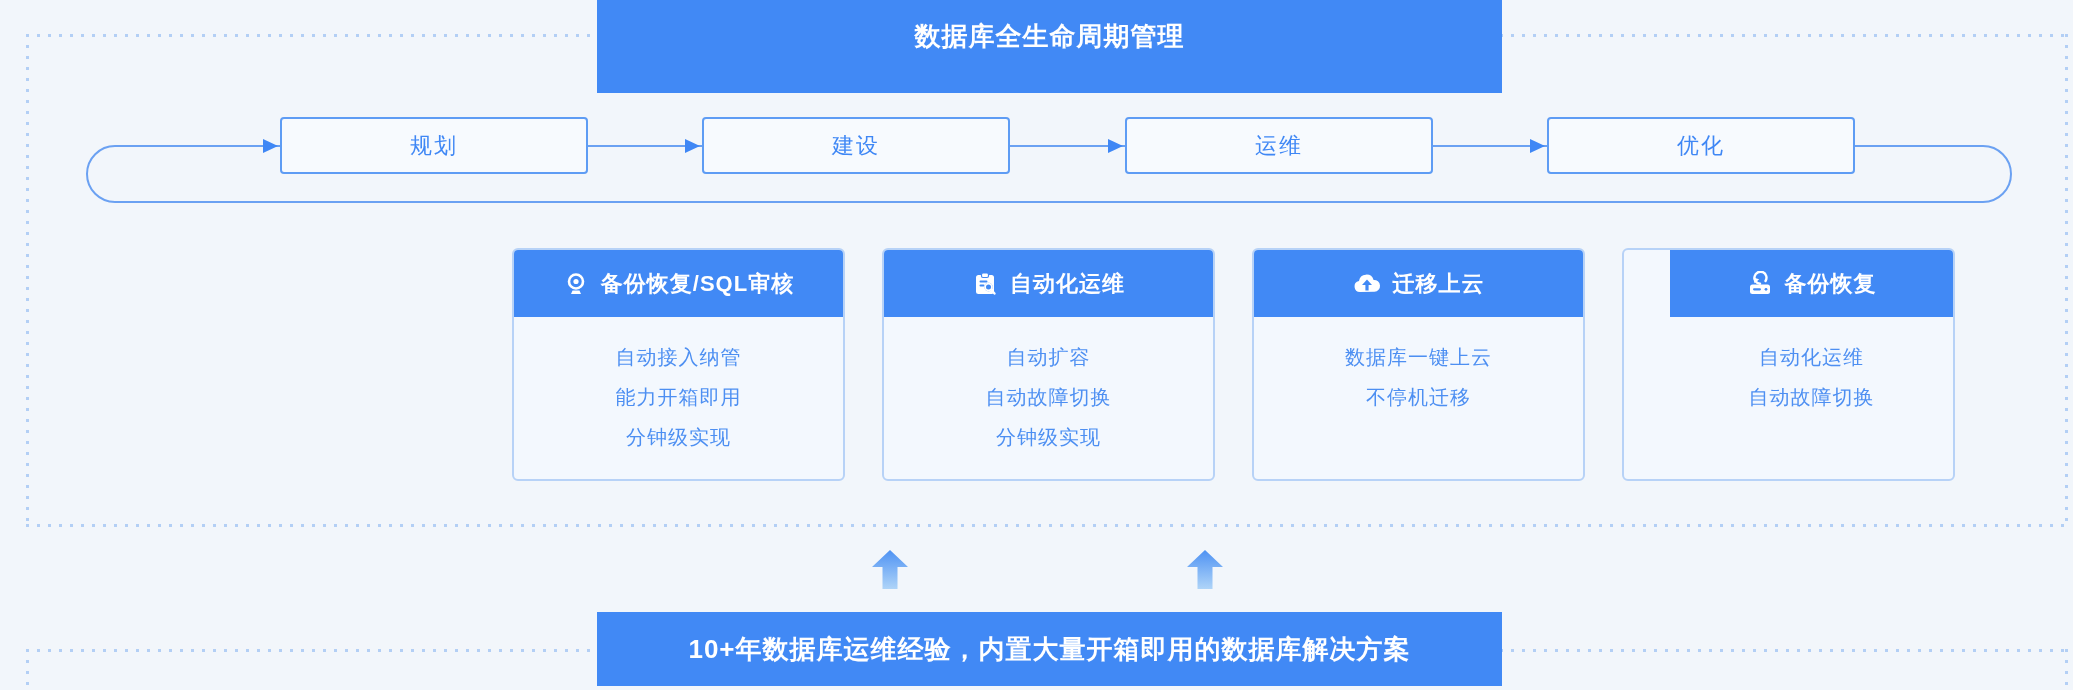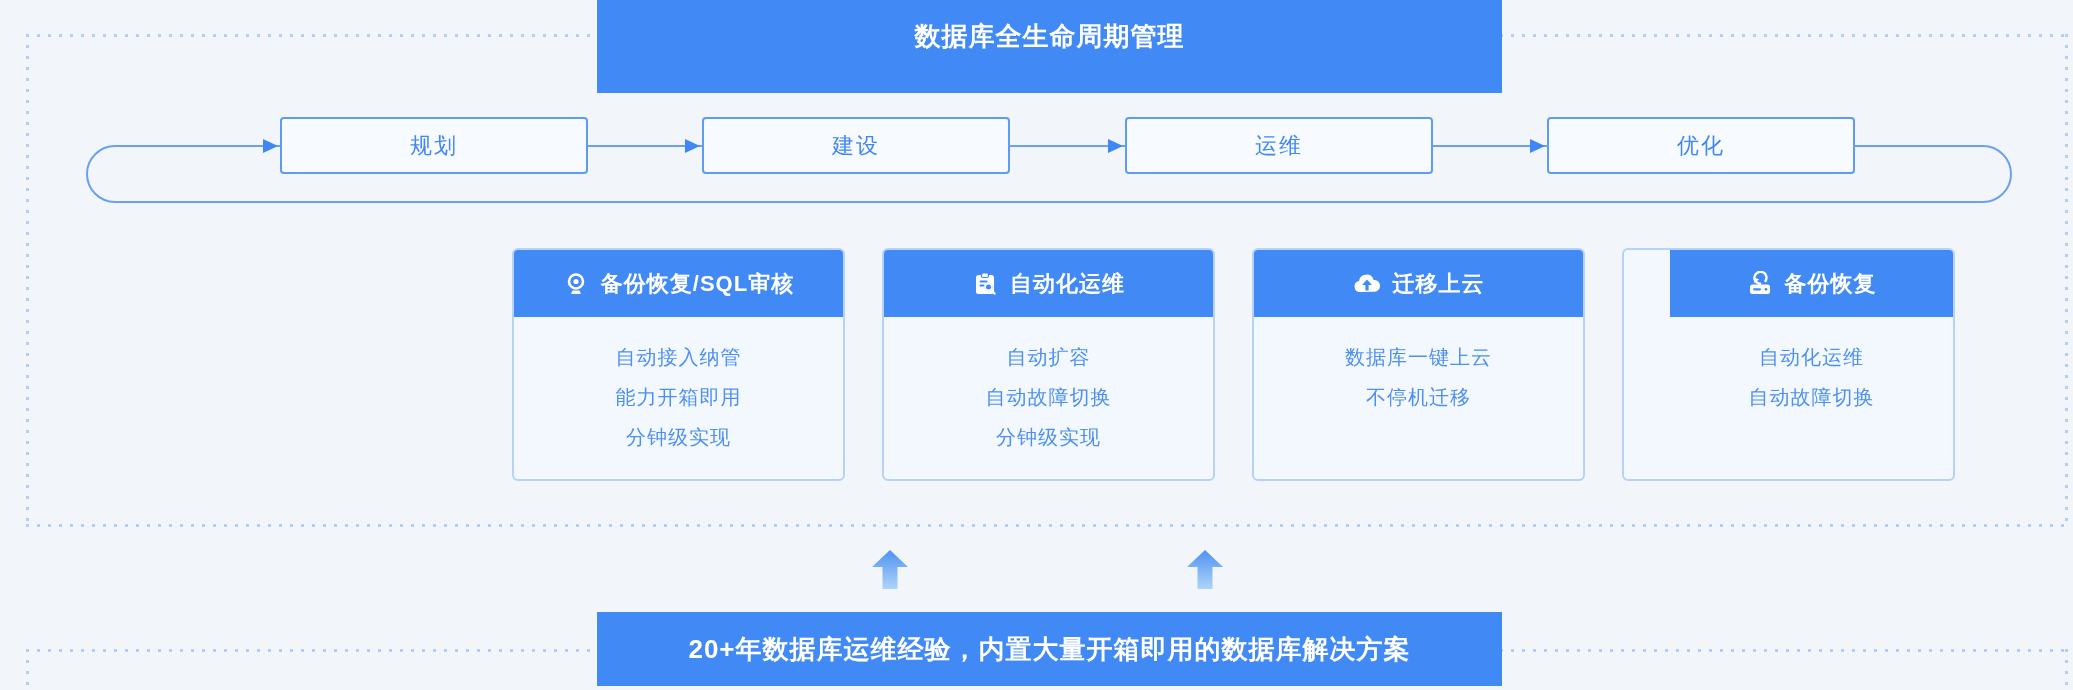--- a/index.html
+++ b/index.html
@@ -165,15 +165,15 @@
       <defs>
         <linearGradient id="arrowGrad2" x1="0" y1="0" x2="0" y2="1">
           <stop offset="0" stop-color="#4E92F3"></stop>
             <stop offset="1" stop-color="#AFD4F8"></stop>
         </linearGradient>
       </defs>
       <path d="M18 0 L36 17 L25.5 17 L25.5 39 L10.5 39 L10.5 17 L0 17 Z" fill="url(#arrowGrad2)"></path>
     </svg>
   </div>
 
-  <div class="bottom-bar">20+年数据库运维经验，内置大量开箱即用的数据库解决方案</div>
+  <div class="bottom-bar">10+年数据库运维经验，内置大量开箱即用的数据库解决方案</div>
 
 </div>
 
 </body></html>

